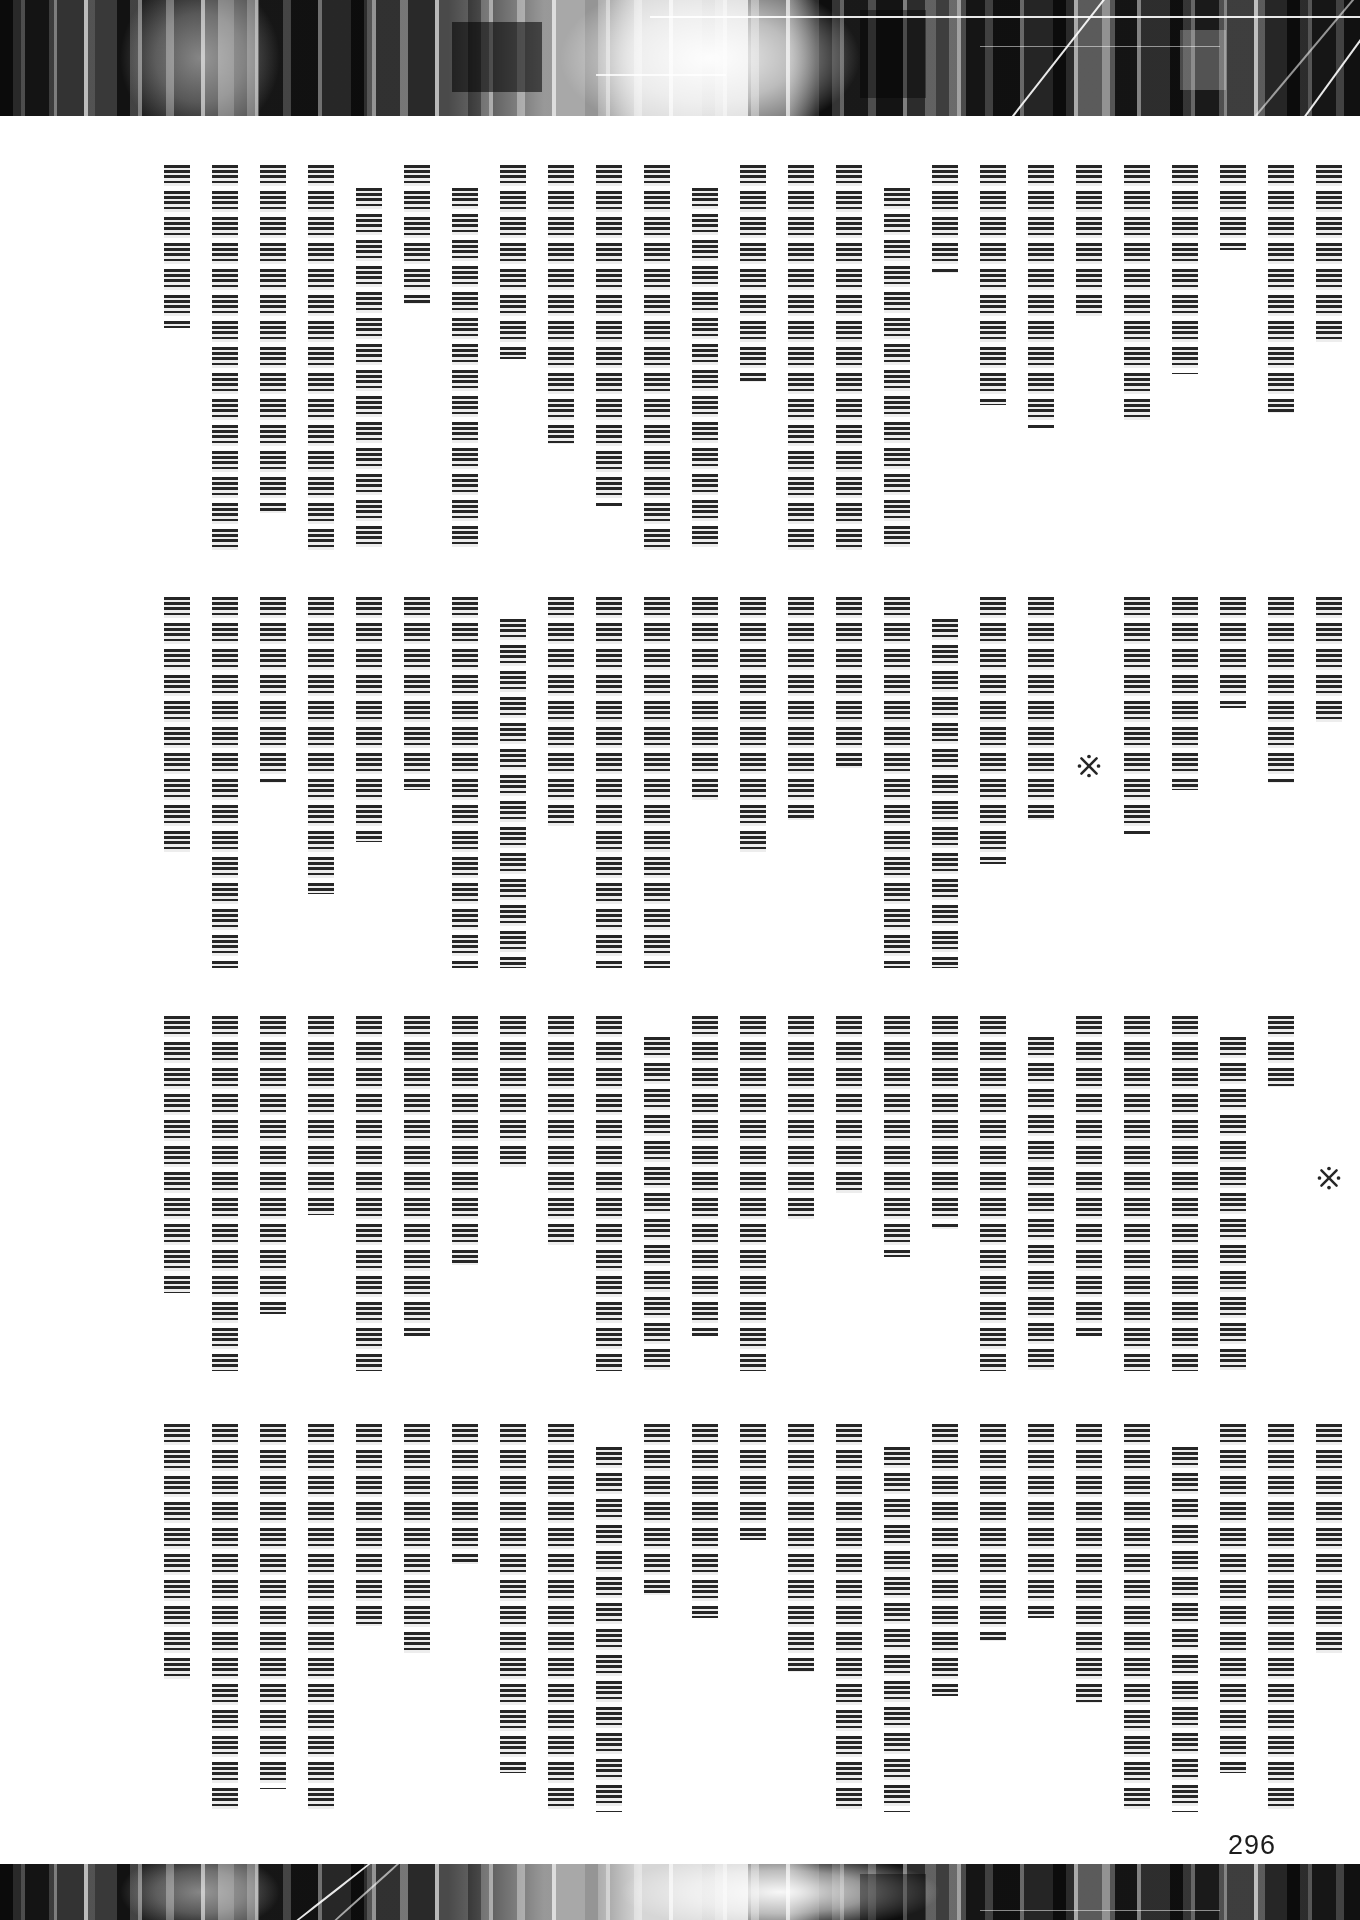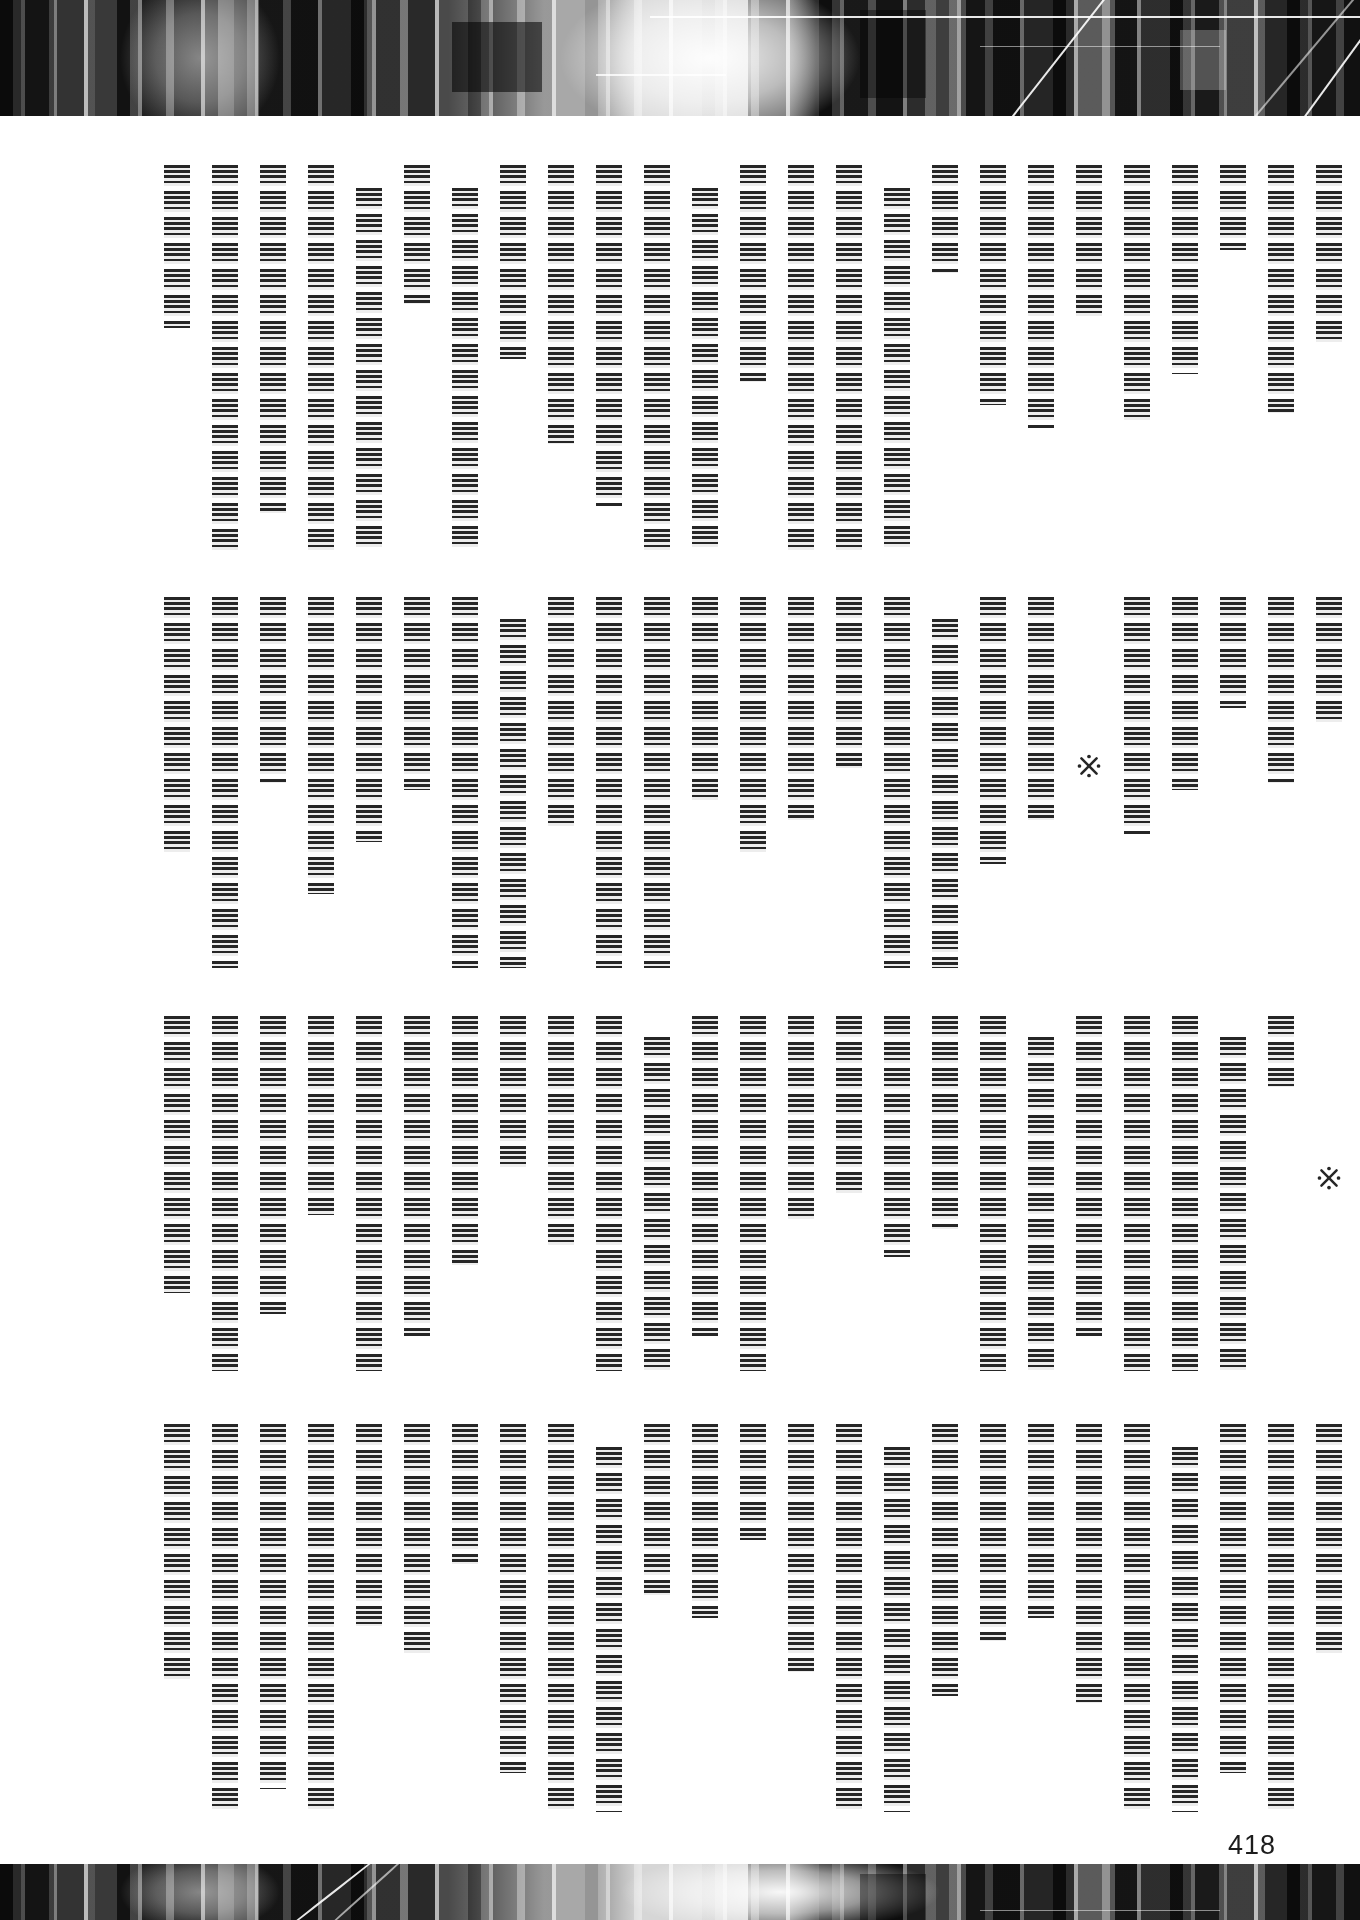--- a/index.html
+++ b/index.html
@@ -424,21 +424,21 @@
         </div>
         <div class="line">
           <div class="bar" style="top: 0%; height: 100%;"></div>
         </div>
         <div class="line">
           <div class="bar" style="top: 0%; height: 66%;"></div>
         </div>
       </div>
     </div>
 
-  <div class="page-number">418</div>
+  <div class="page-number">296</div>
 
   <div class="band band-bottom">
     <div class="glow"></div>
     <div class="glow g2"></div>
     <div class="blocky bk-2"></div>
     <div class="hairline hl-3"></div>
     <div class="diag dg-1"></div>
     <div class="diag dg-2"></div>
   </div>
 

